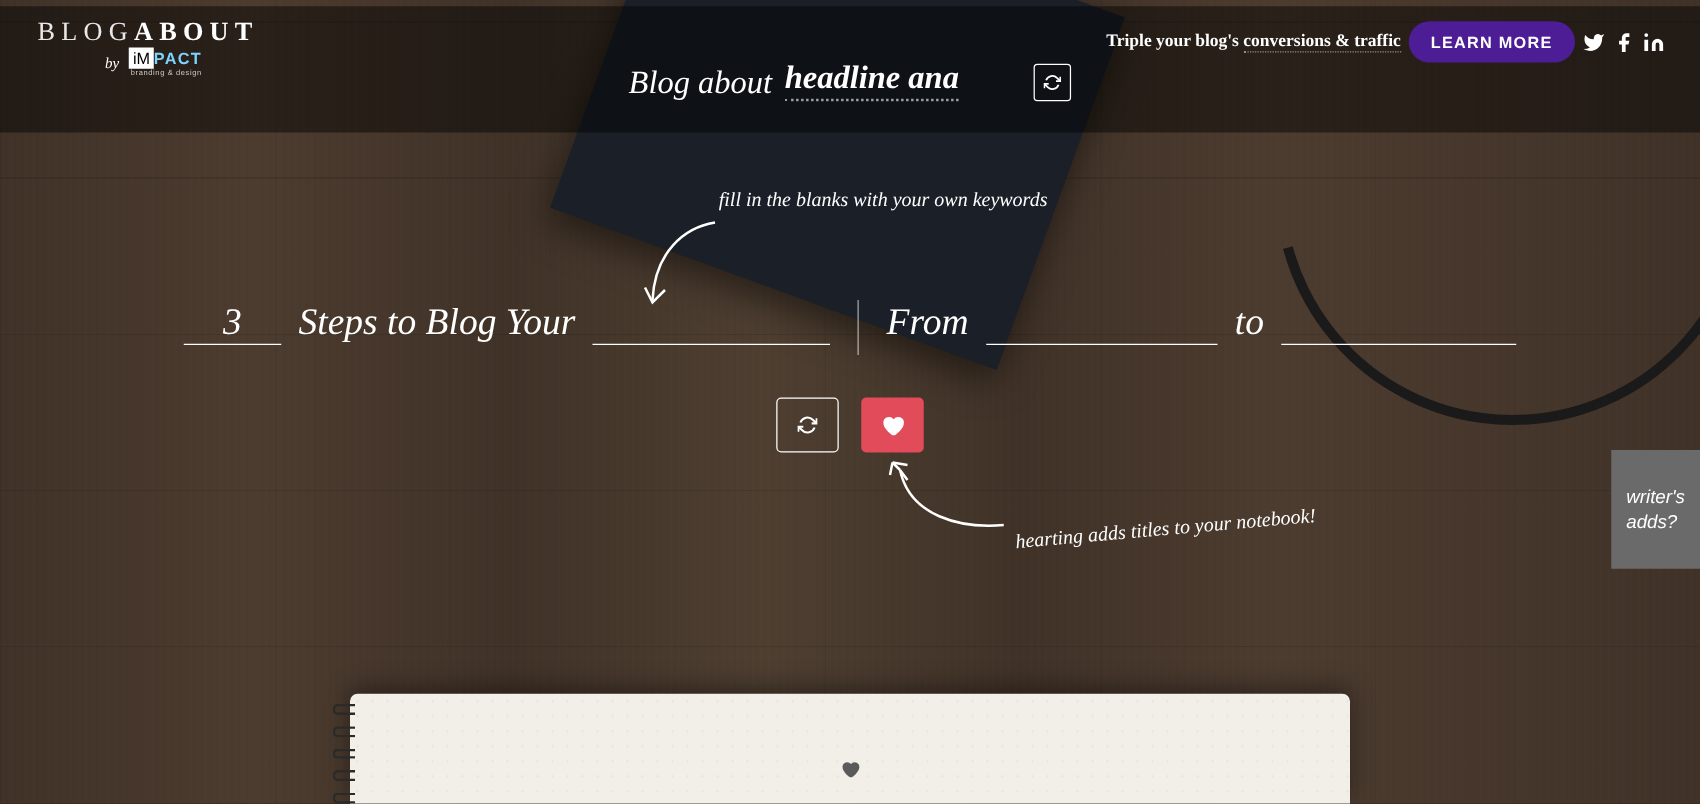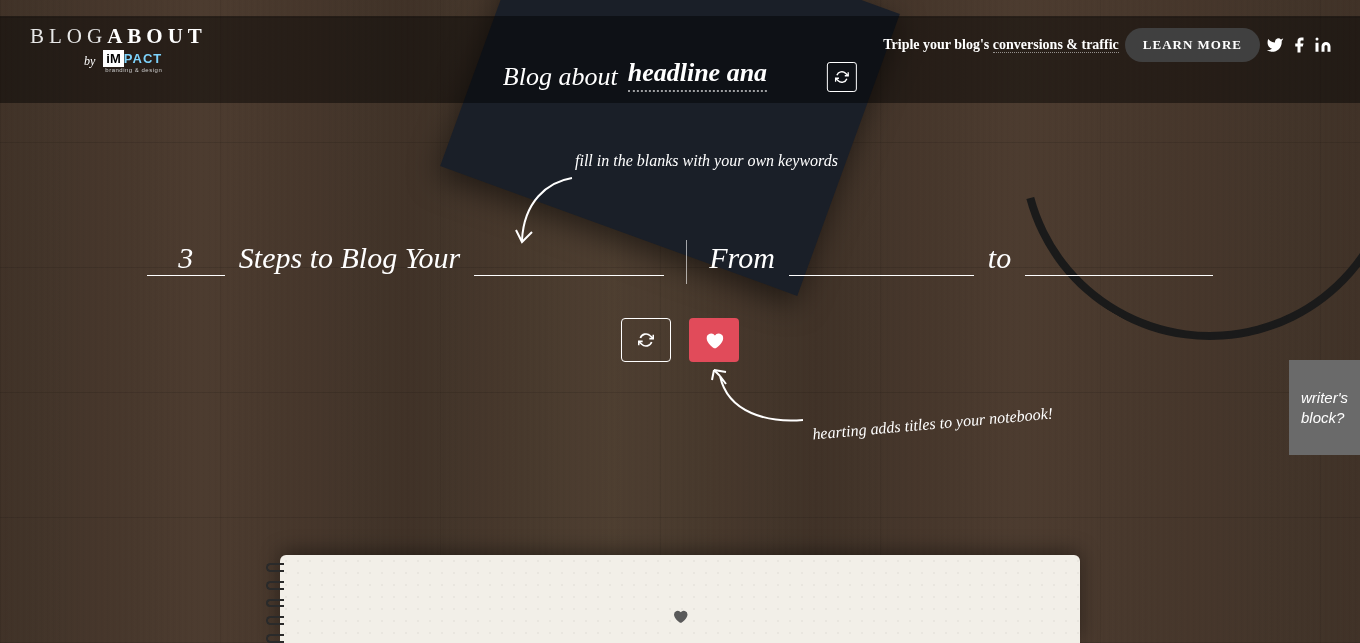--- a/index.html
+++ b/index.html
@@ -50,24 +50,24 @@
   width: 380px;
   height: 380px;
   border: 8px solid #1a1a1a;
   border-radius: 50%;
   border-left-color: transparent;
   border-top-color: transparent;
   transform: rotate(30deg);
 }
 .header {
   position: absolute;
-  top: 16px;
+  top: 5px;
   left: 0;
   right: 0;
-  height: 87px;
+  height: 101px;
   background: rgba(0,0,0,0.45);
   z-index: 10;
 }
 .logo-area {
   position: absolute;
   top: 8px;
   left: 30px;
   color: #fff;
 }
 .logo-main {
@@ -84,21 +84,21 @@
   display: inline-block;
 }
 .logo-impact {
   display: inline-block;
   vertical-align: middle;
   margin-left: 4px;
 }
 .logo-impact .imp {
   background: #fff;
   color: #000;
-  font-weight: bold;
+  font-weight: normal;
   font-family: Arial, sans-serif;
   padding: 1px 3px;
   font-size: 13px;
 }
 .logo-impact .pact {
   color: #7dd3fc;
   font-weight: bold;
   font-family: Arial, sans-serif;
   font-size: 13px;
   letter-spacing: 1px;
@@ -120,23 +120,23 @@
   gap: 6px;
 }
 .promo-text {
   color: #fff;
   font-family: Georgia, serif;
   font-weight: bold;
   font-size: 14px;
 }
 .promo-text .ul { border-bottom: 1px dotted rgba(255,255,255,0.5); }
 .learn-more-btn {
-  background: #404040;
-  color: #fff;
-  font-family: Liberation Serif, serif;
+  background: #4c1d95;
+  color: #fff;
+  font-family: Liberation Sans, sans-serif;
   font-weight: bold;
   font-size: 13px;
   letter-spacing: 1px;
   padding: 9px 18px;
   border-radius: 20px;
   border: none;
   cursor: pointer;
 }
 .social-icon {
   color: #fff;
@@ -402,21 +402,21 @@
 </div>
 
 <svg class="arrow-heart" width="100" height="70" viewBox="0 0 100 70" fill="none" stroke="#fff" stroke-width="2">
   <path d="M12 8 L6 2 M12 8 L18 16 M12 8 C 20 45, 60 55, 95 52"></path>
   <path d="M6 2 L4 12 M6 2 L18 4"></path>
 </svg>
 <div class="hint hint-heart">hearting adds titles to your notebook!</div>
 
 <div class="writers-block">
   <span>writer's</span><br>
-  <span>block?</span>
+  <span>adds?</span>
 </div>
 
 <div class="notebook">
   <div class="spiral">
     <span></span>
       <span></span>
       <span></span>
       <span></span>
       <span></span>
   </div>

